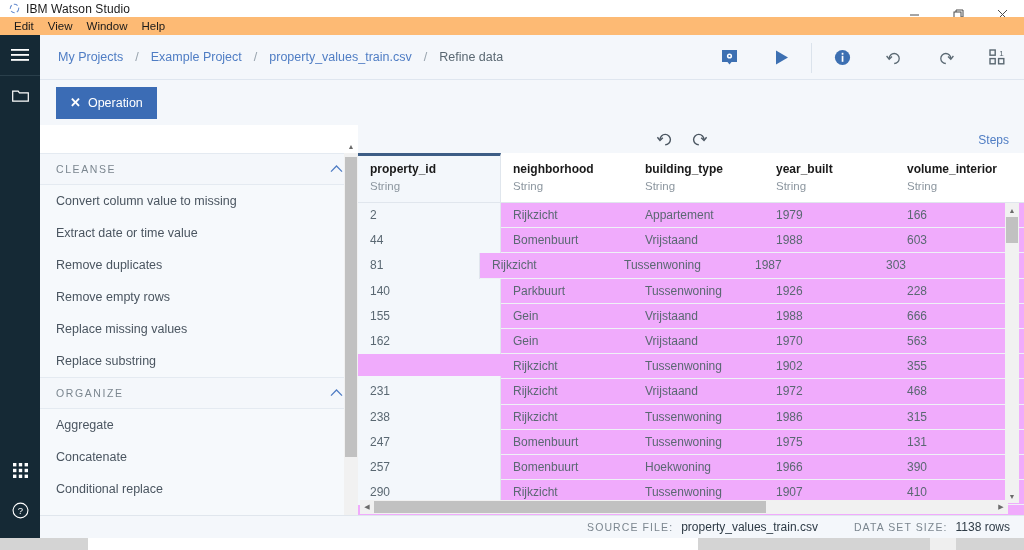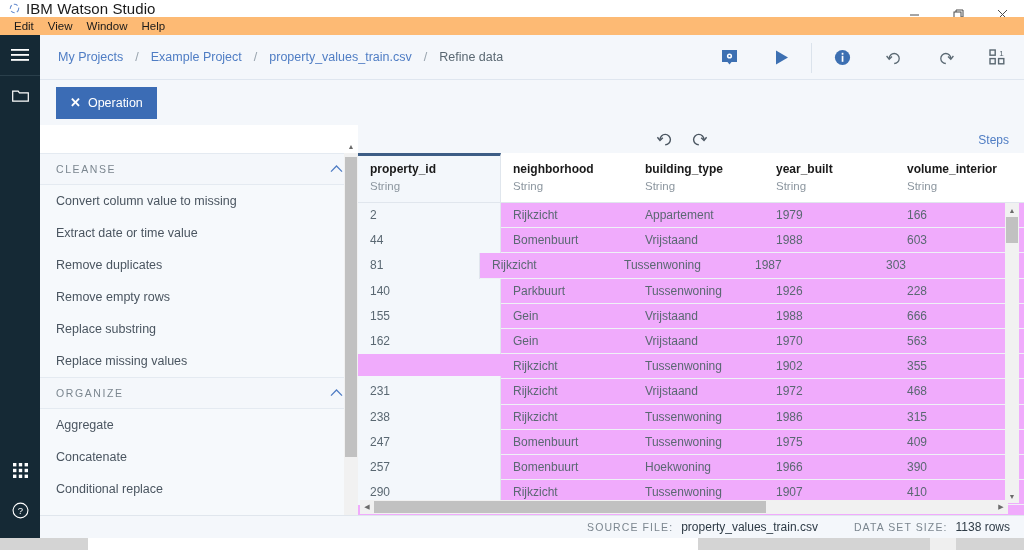--- a/index.html
+++ b/index.html
@@ -17,21 +17,21 @@
   .titlebar {
     position: absolute; top: 0; left: 0; width: 1024px; height: 17px;
     background: #ffffff;
     display: flex; align-items: center;
   }
   .title-ico {
     width: 13px; height: 13px; margin-left: 8px; margin-right: 5px;
     display: flex; align-items: center; justify-content: center;
     color: #6a8fd0; font-size: 10px; line-height: 1;
   }
-  .title-text { font-size: 15px; color: #1a1a1a; letter-spacing: .1px; }
+  .title-text { font-size: 12px; color: #1a1a1a; letter-spacing: .1px; }
 
   .wincontrols {
     position: absolute; top: 0; right: 0; height: 28px;
     display: flex; align-items: center;
   }
   .wc {
     width: 44px; height: 26px;
     display: flex; align-items: center; justify-content: center;
     color: #4a4a4a;
   }
@@ -449,22 +449,22 @@
         <svg width="13" height="8" viewBox="0 0 13 8">
           <polyline points="1,6.6 6.5,1 12,6.6" fill="none" stroke="#4f7dc4" stroke-width="1.3"></polyline>
         </svg>
       </span>
     </div>
 
     <div class="op-row">Convert column value to missing</div>
     <div class="op-row">Extract date or time value</div>
     <div class="op-row">Remove duplicates</div>
     <div class="op-row">Remove empty rows</div>
+    <div class="op-row">Replace missing values</div>
     <div class="op-row">Replace substring</div>
-    <div class="op-row">Replace missing values</div>
 
     <div class="op-group">
       <span class="op-group-label">ORGANIZE</span>
       <span class="chev">
         <svg width="13" height="8" viewBox="0 0 13 8">
           <polyline points="1,6.6 6.5,1 12,6.6" fill="none" stroke="#4f7dc4" stroke-width="1.3"></polyline>
         </svg>
       </span>
     </div>
 
@@ -564,21 +564,21 @@
           <div class="td" style="width: 132px;">Rijkzicht</div>
           <div class="td" style="width: 131px;">Tussenwoning</div>
           <div class="td" style="width: 131px;">1986</div>
           <div class="td" style="width: 129px;">315</div>
         </div>
         <div class="trow">
           <div class="td selcol" style="width: 143px;">247</div>
           <div class="td" style="width: 132px;">Bomenbuurt</div>
           <div class="td" style="width: 131px;">Tussenwoning</div>
           <div class="td" style="width: 131px;">1975</div>
-          <div class="td" style="width: 129px;">409</div>
+          <div class="td" style="width: 129px;">131</div>
         </div>
         <div class="trow">
           <div class="td selcol" style="width: 143px;">257</div>
           <div class="td" style="width: 132px;">Bomenbuurt</div>
           <div class="td" style="width: 131px;">Hoekwoning</div>
           <div class="td" style="width: 131px;">1966</div>
           <div class="td" style="width: 129px;">390</div>
         </div>
         <div class="trow">
           <div class="td selcol" style="width: 143px;">290</div>

